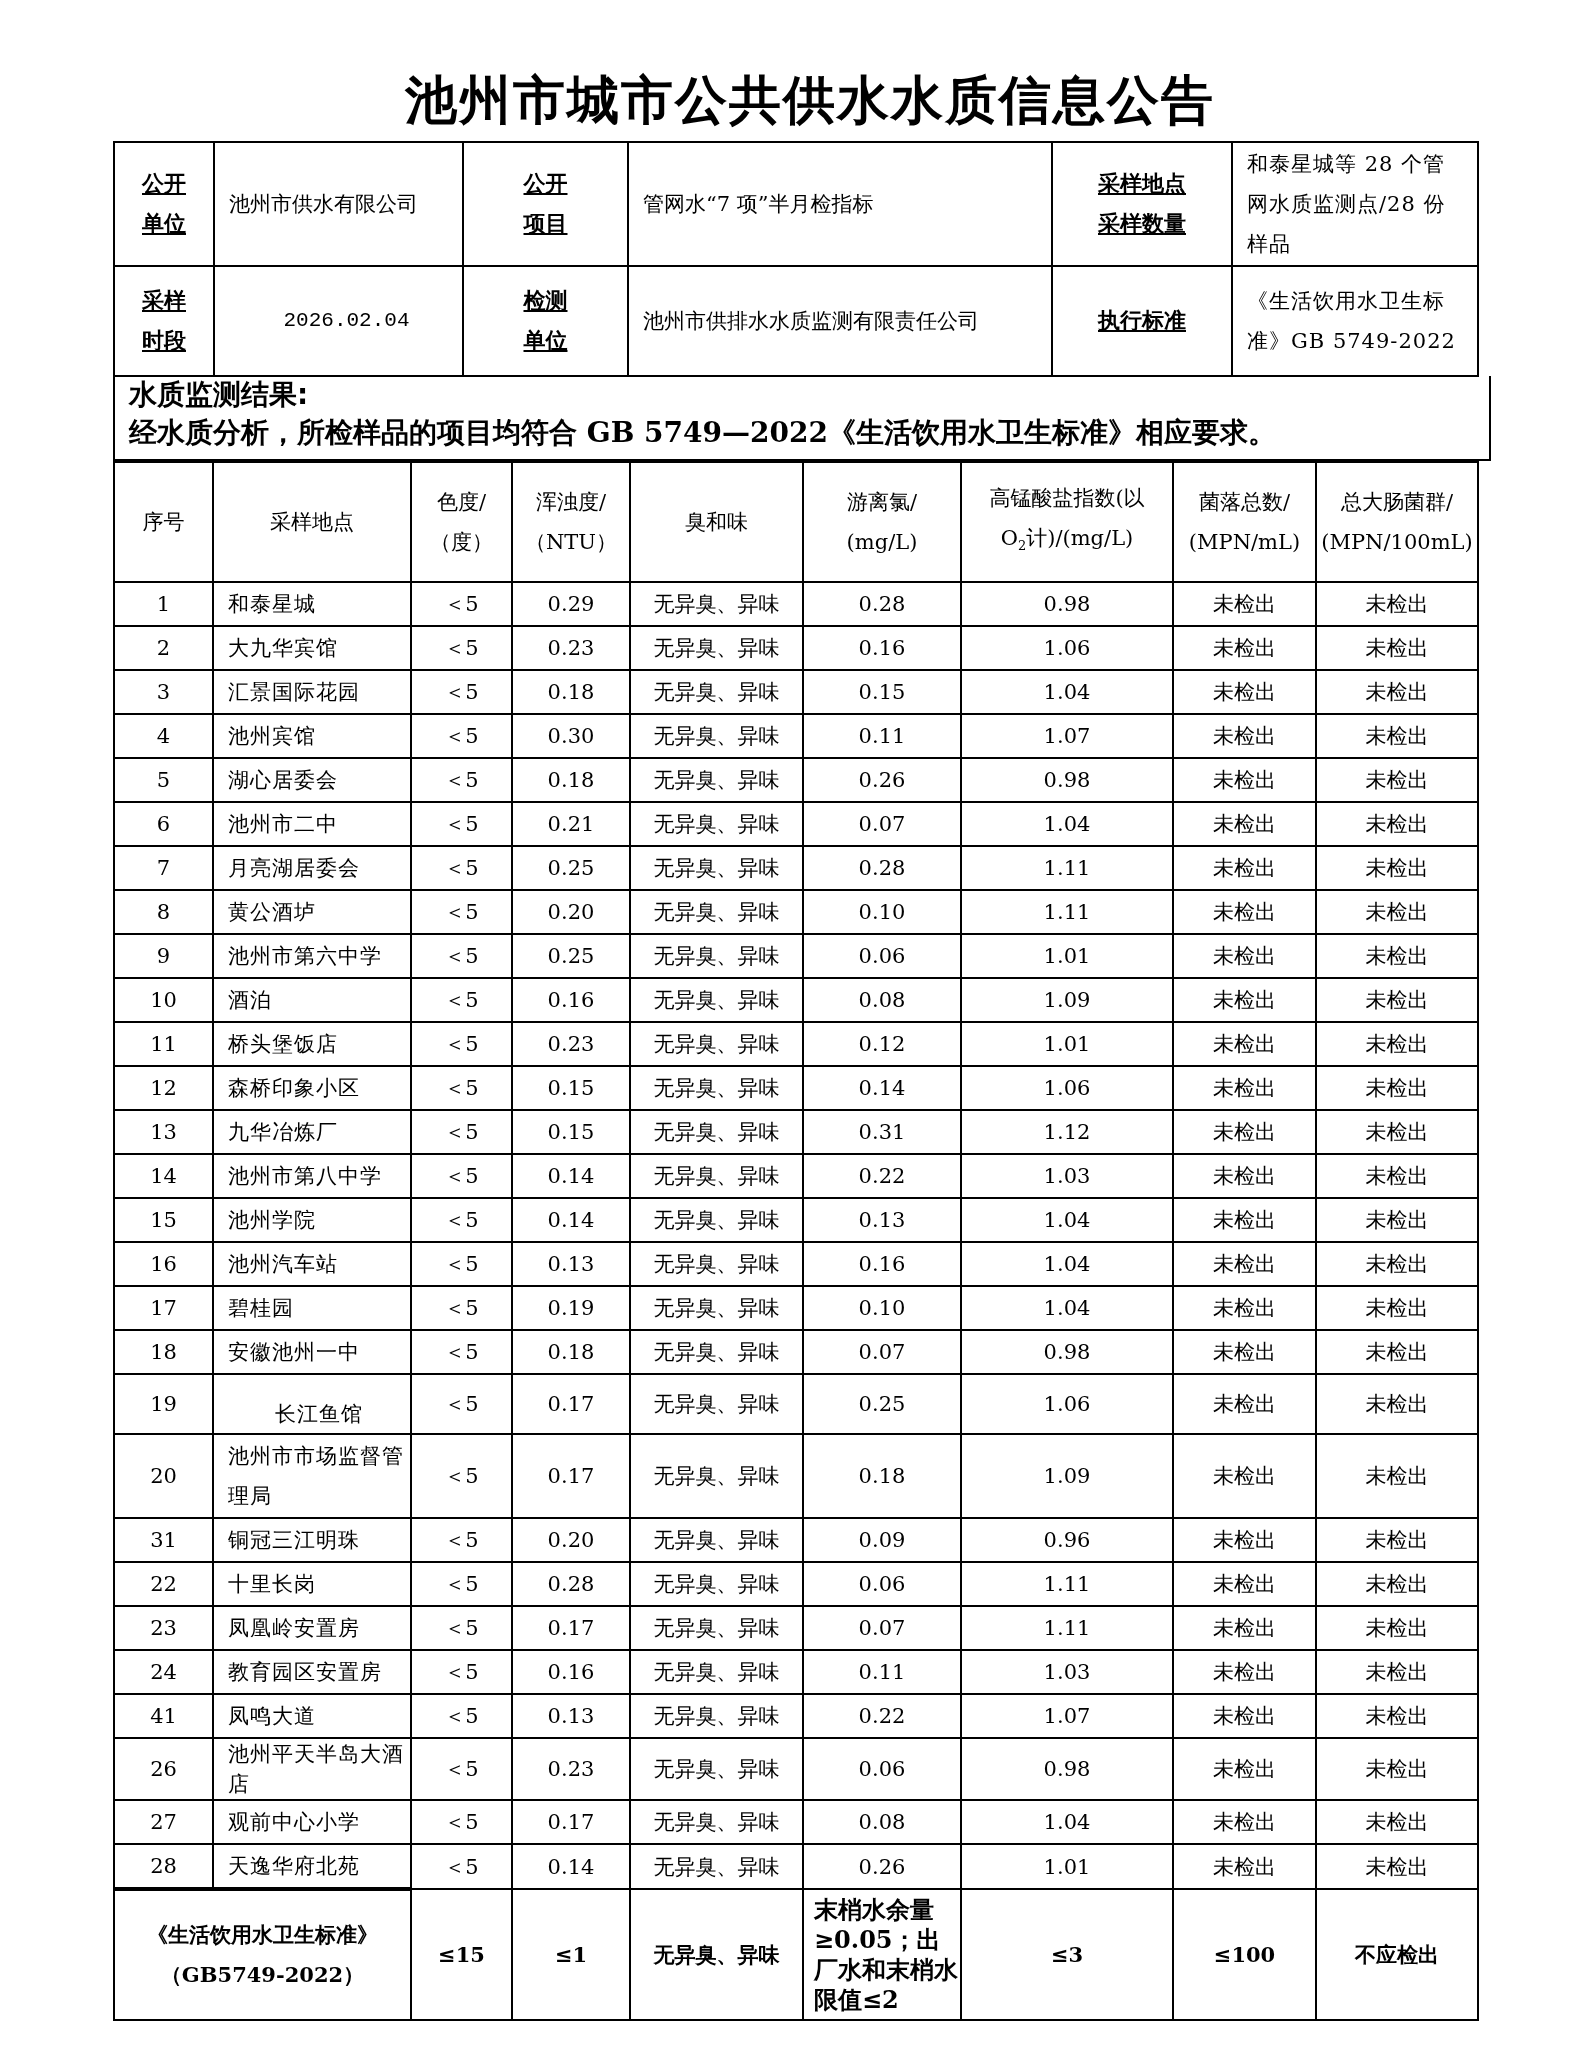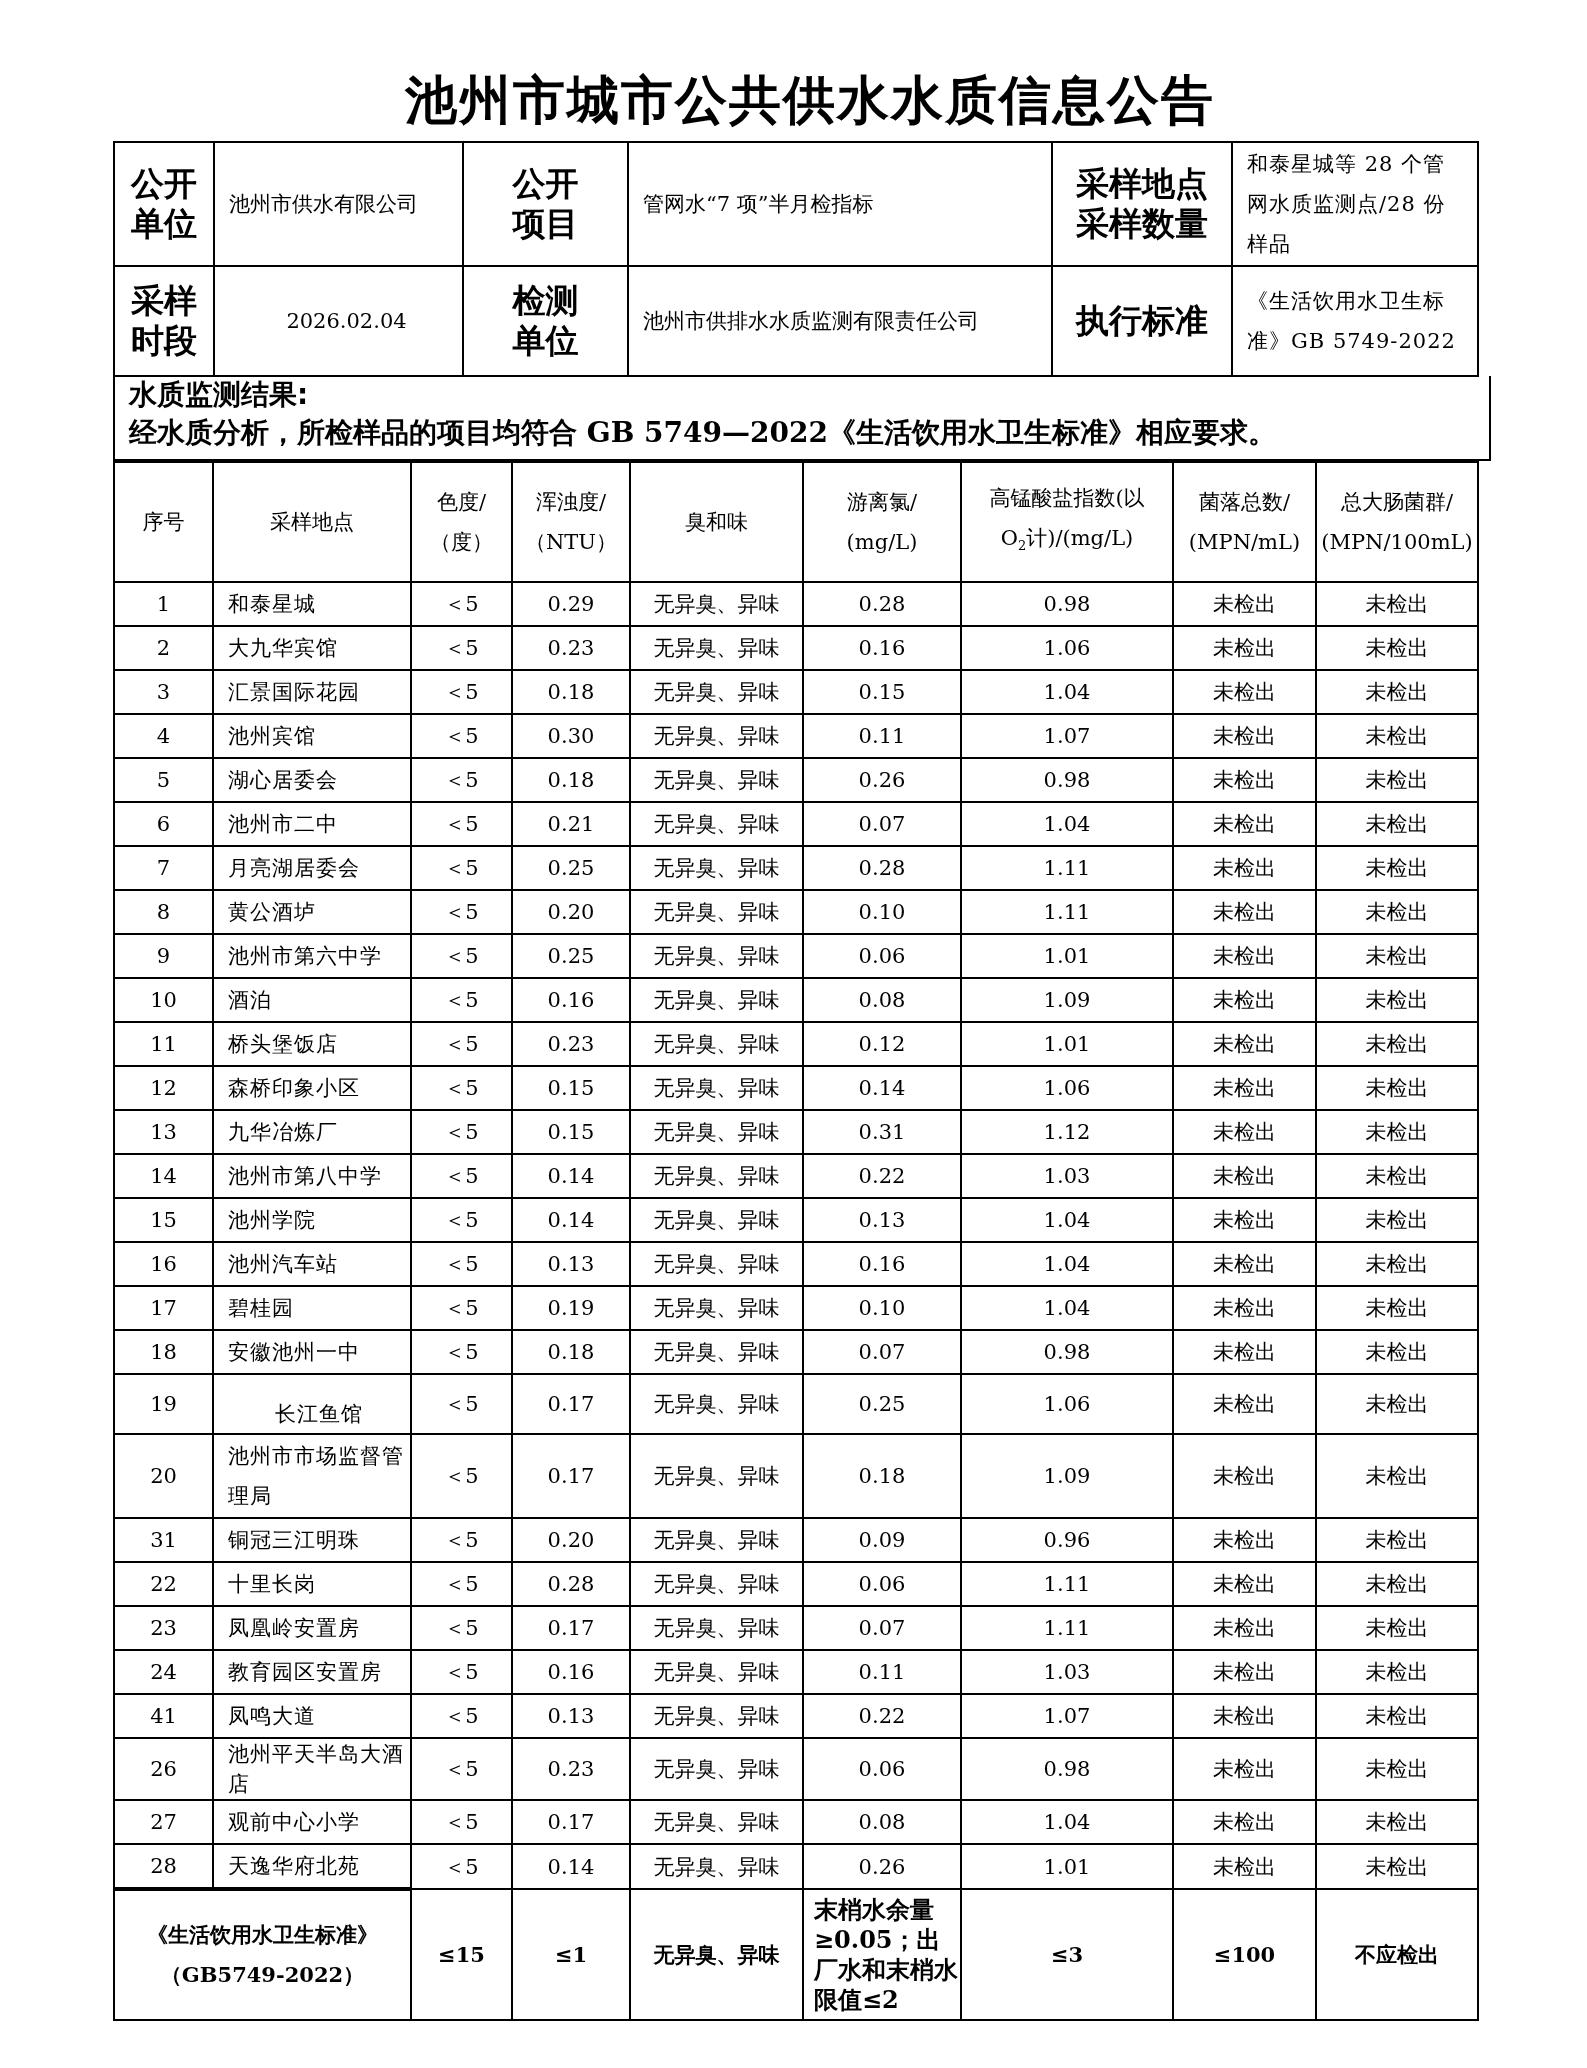--- a/index.html
+++ b/index.html
@@ -12,25 +12,26 @@
     text-align: center; font-size: 52px; font-weight: bold;
     letter-spacing: 2px; line-height: 64px;
     font-family: "DejaVu Sans", "Liberation Sans", sans-serif;
   }
   table { border-collapse: collapse; position: absolute; left: 113px; table-layout: fixed; }
   td { border: 2px solid #000; padding: 0; text-align: center; vertical-align: middle; }
 
   
   #info { top: 141px; width: 1364px; }
   #info td.lbl {
-    font-size: 33px; font-weight: bold; line-height: 40px;
+    font-size: 22px; font-weight: bold; line-height: 40px;
     font-family: "DejaVu Sans", "Liberation Sans", sans-serif;
+    text-decoration: underline;
   }
   #info td.val { font-size: 21px; line-height: 40px; text-align: left; padding-left: 14px; }
-  #info td.val.center { text-align: center; padding-left: 16px; }
+  #info td.val.center { text-align: center; padding-left: 16px; font-family: Liberation Mono, monospace; }
   #info td.val.small { font-size: 21px; line-height: 40px; padding: 0 10px 0 14px; letter-spacing: 1px; }
   #info tr.r1 td { height: 122px; }
   #info tr.r2 td { height: 108px; }
 
   
   #result-block {
     position: absolute; left: 113px; top: 376px; width: 1360px; height: 83px;
     border-left: 2px solid #000; border-right: 2px solid #000; border-bottom: 2px solid #000;
     padding-left: 14px; box-sizing: content-box;
     font-size: 28px; line-height: 38px; font-weight: bold;

